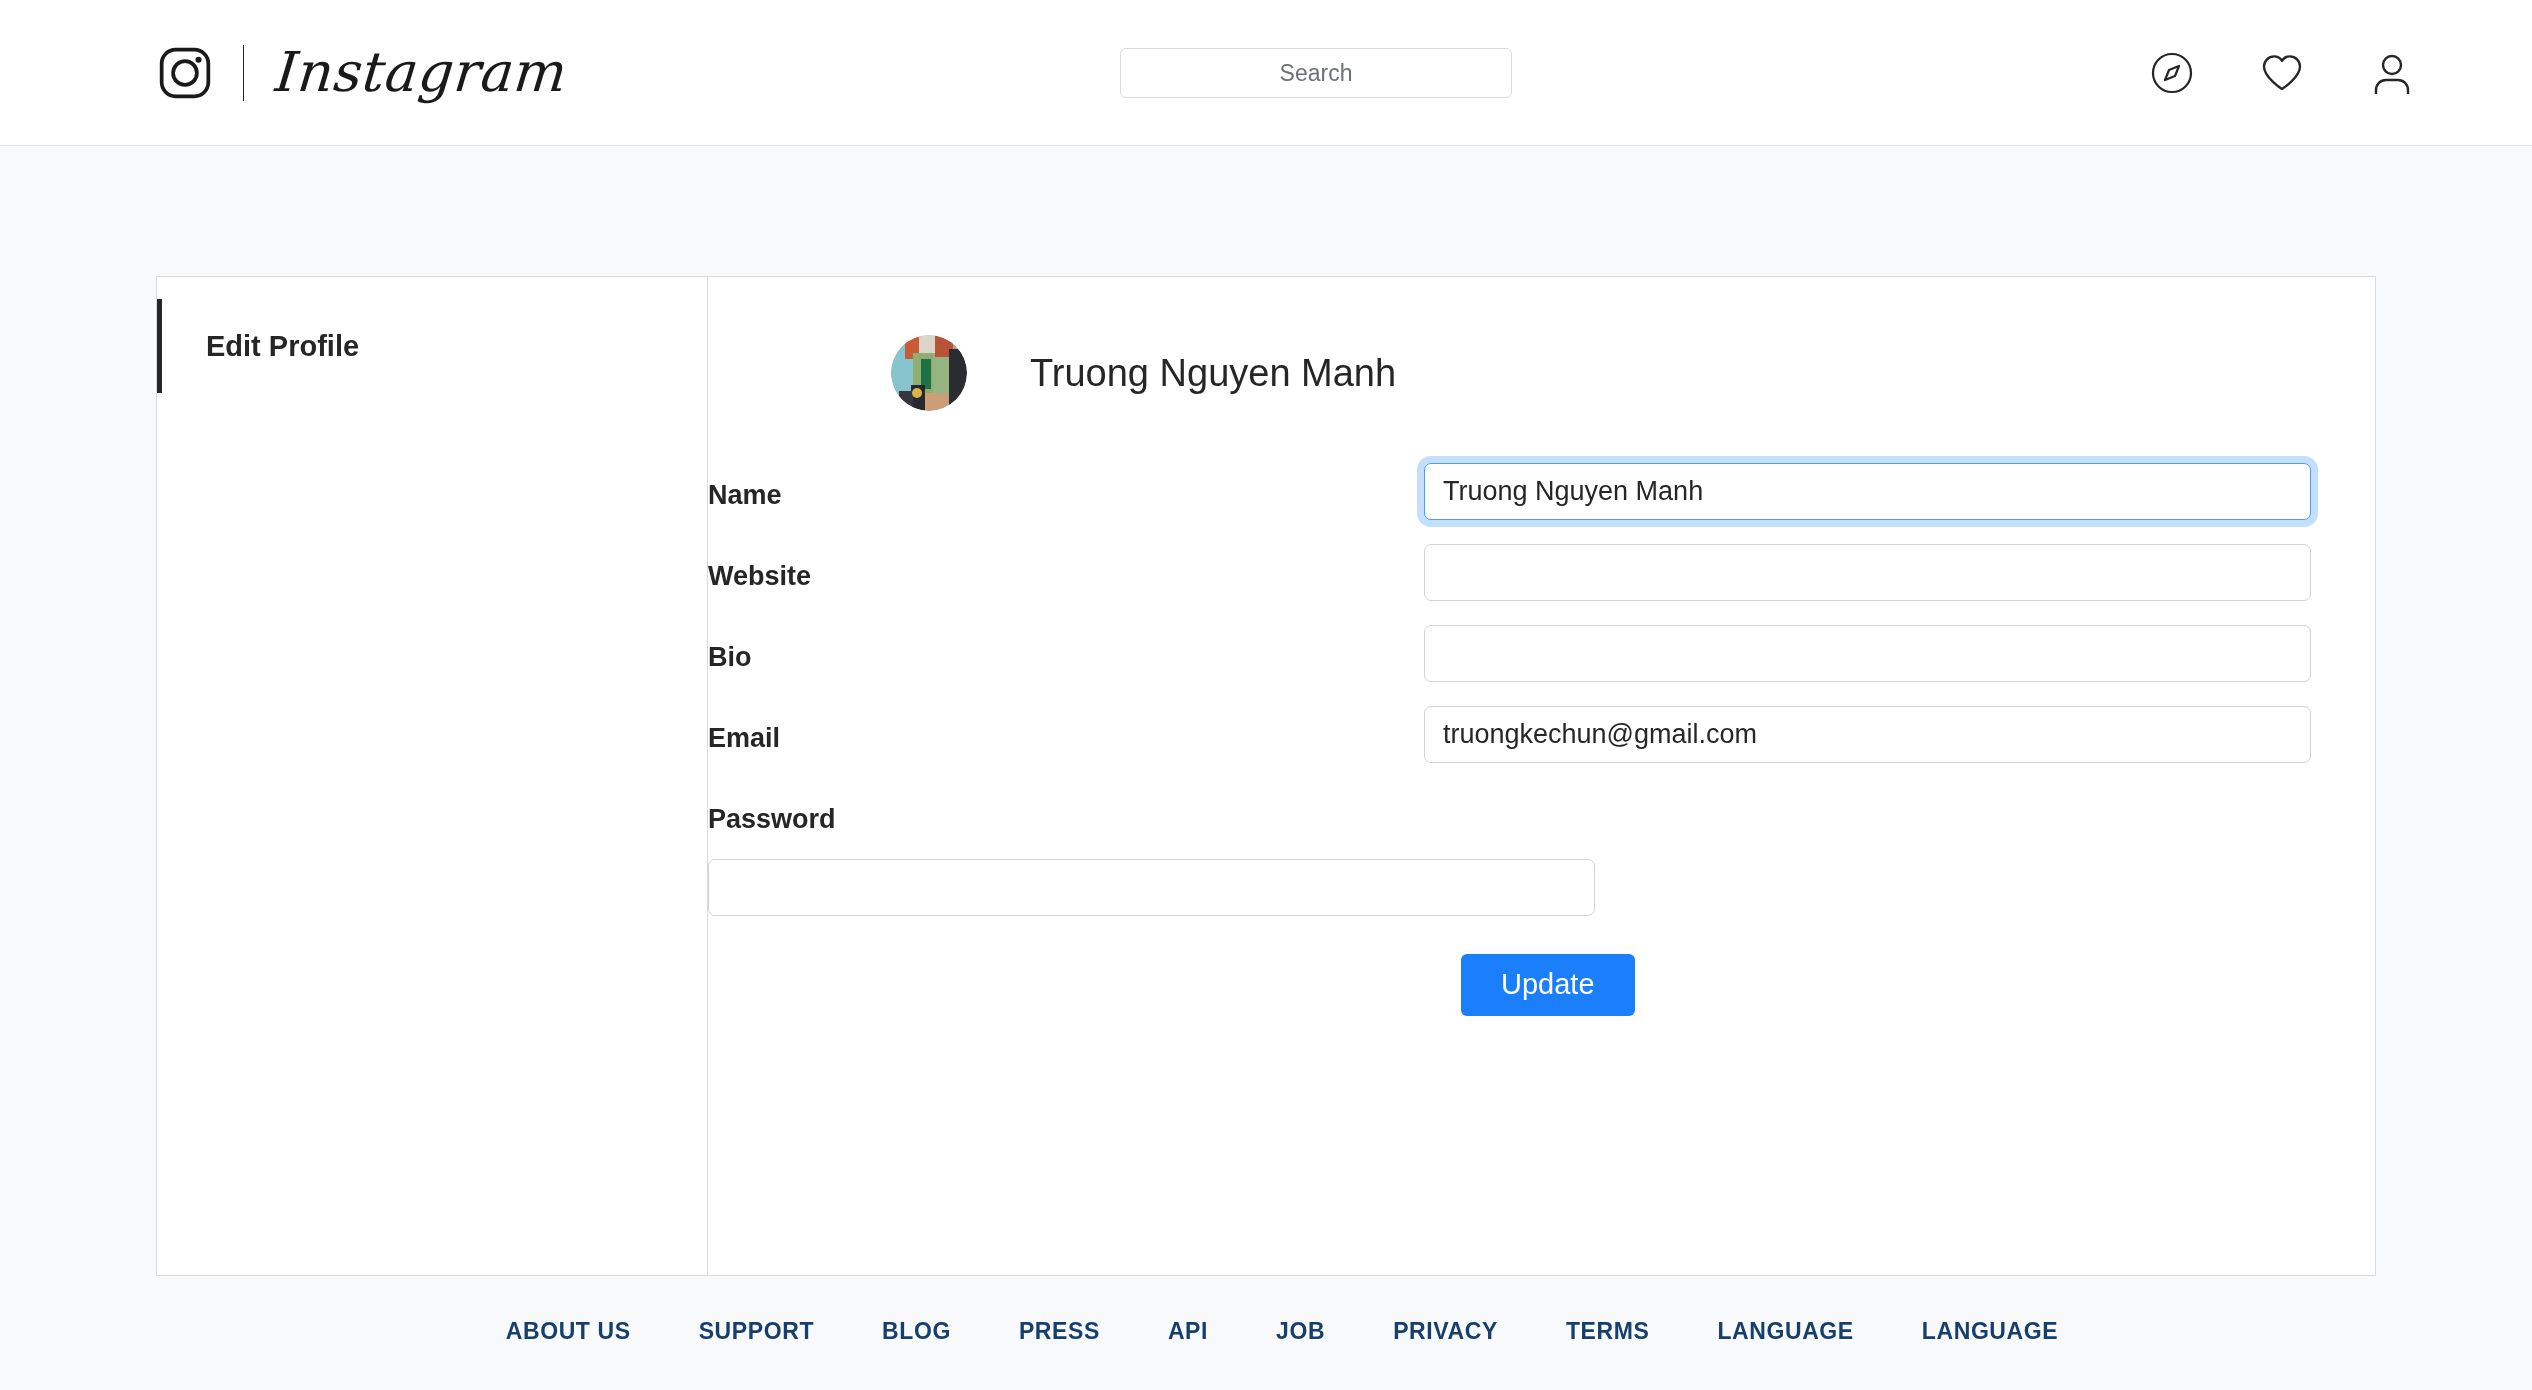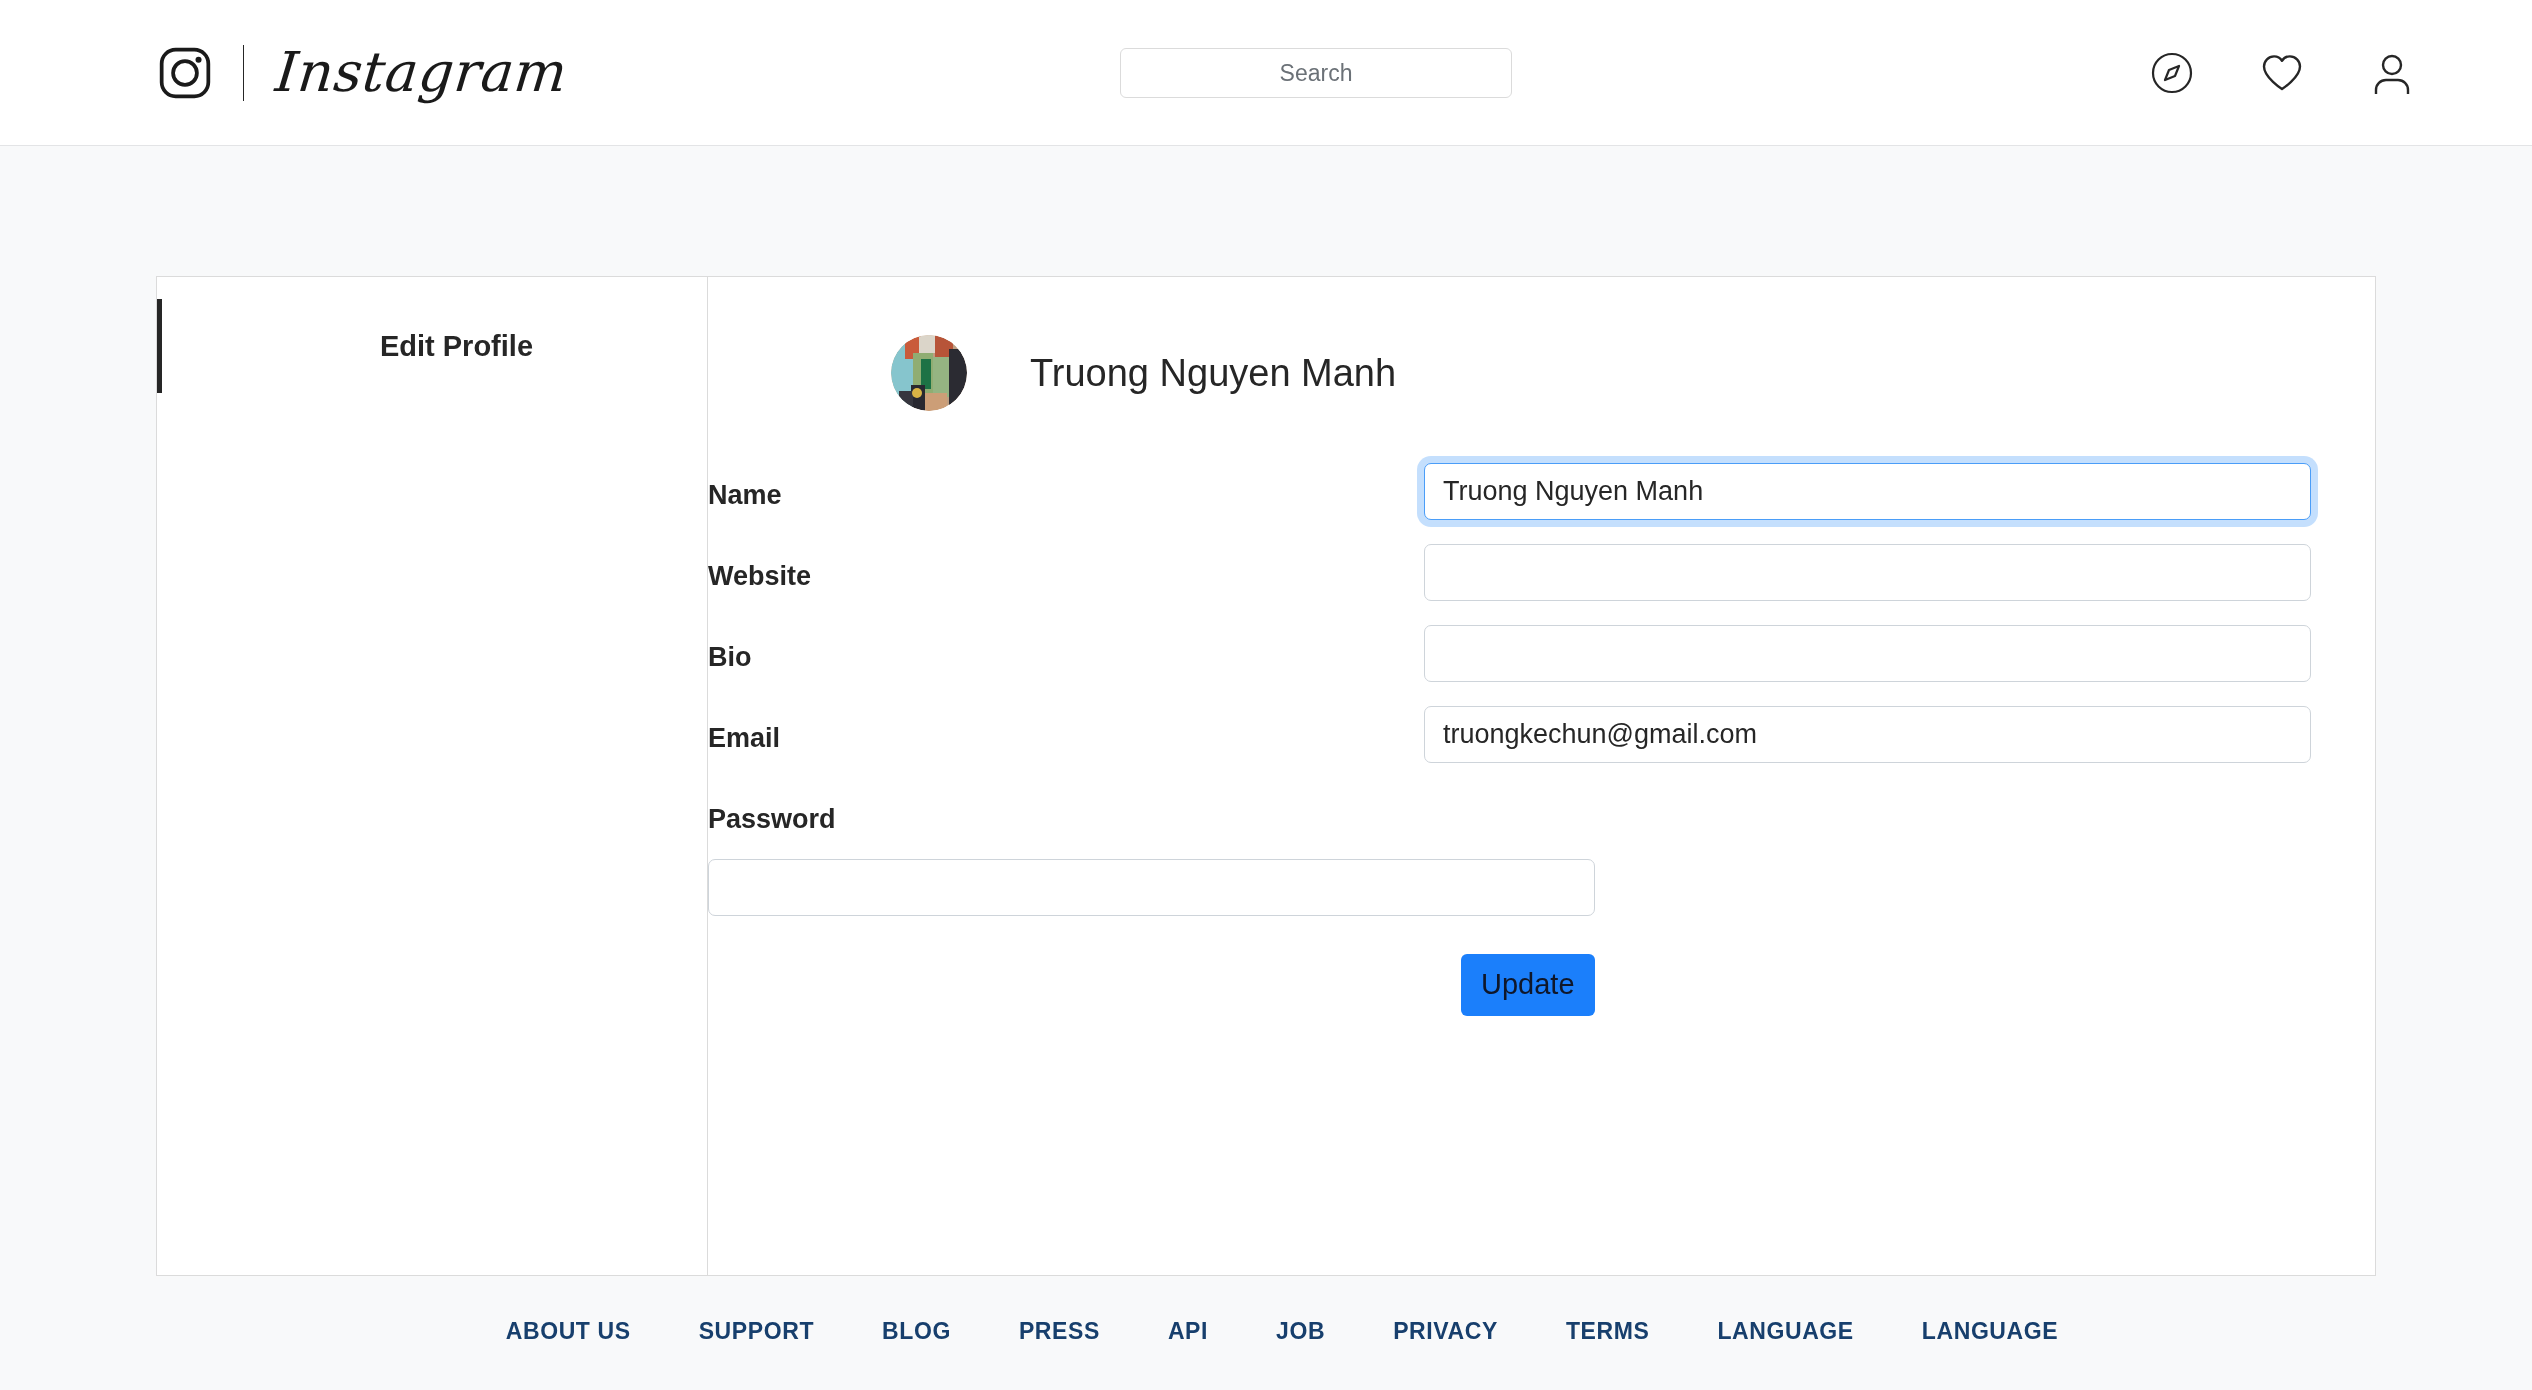--- a/index.html
+++ b/index.html
@@ -98,21 +98,20 @@
   }
   .side-item {
     height: 94px;
     display: flex;
     align-items: center;
     padding-left: 44px;
     font-size: 29px;
     color: #262626;
     cursor: pointer;
     border-left: 5px solid transparent;
-    justify-content: center;
   }
   .side-item.active {
     font-weight: bold;
     border-left: 5px solid #262626;
   }
 
   .panel { flex: 1; position: relative; }
 
   .profile-head {
     position: absolute;
@@ -170,26 +169,26 @@
     border: 1px solid #4a9df8;
     box-shadow: 0 0 0 7px rgba(125, 185, 250, 0.45);
     caret-color: #262626;
   }
   .frow.tall .flabel { width: 716px; }
   .update-row { display: flex; margin-top: 38px; }
   .update-spacer { width: 716px; flex: 0 0 716px; }
   .update-btn {
     margin-left: 37px;
     background: #1b7ffb;
-    color: #0f172a;
+    color: #ffffff;
     border: none;
     border-radius: 6px;
     font-family: "Liberation Sans", sans-serif;
     font-size: 29px;
-    padding: 15px 20px;
+    padding: 15px 40px;
     cursor: pointer;
     line-height: 1.1;
   }
 
   
   .footer {
     position: absolute;
     left: 16px;
     top: 1318px;
     width: 2532px;

